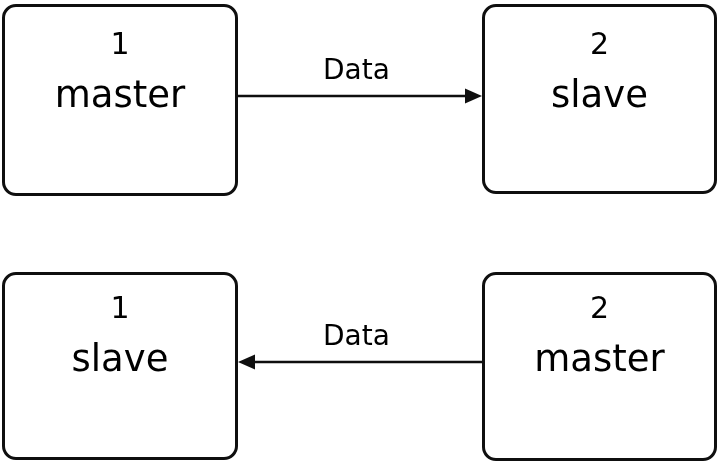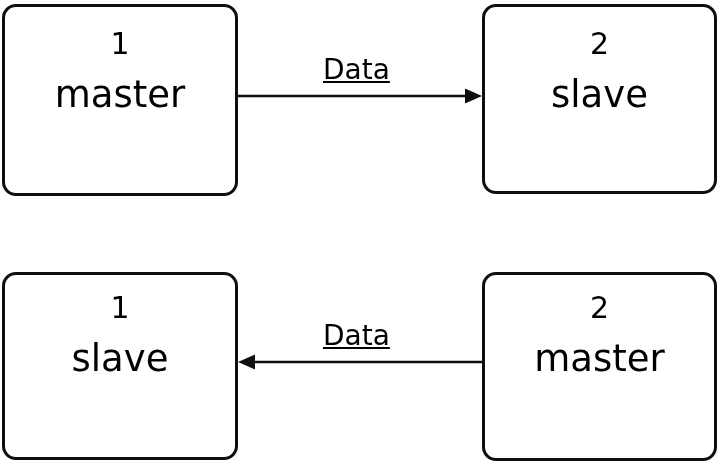--- a/index.html
+++ b/index.html
@@ -73,21 +73,20 @@
   .edge-head {
     fill: #0f0f0f;
     stroke: none;
   }
   .edge-label {
     position: absolute;
     font-size: 28px;
     line-height: 1.0;
     color: #000000;
     white-space: nowrap;
-    text-decoration: underline;
   }
   #edge-label-top    { left: 323px; top: 56px; }
   #edge-label-bottom { left: 323px; top: 322px; }
 </style>
 </head>
 <body>
 
 <div id="canvas">
 
   <div class="node" id="node-top-left">

